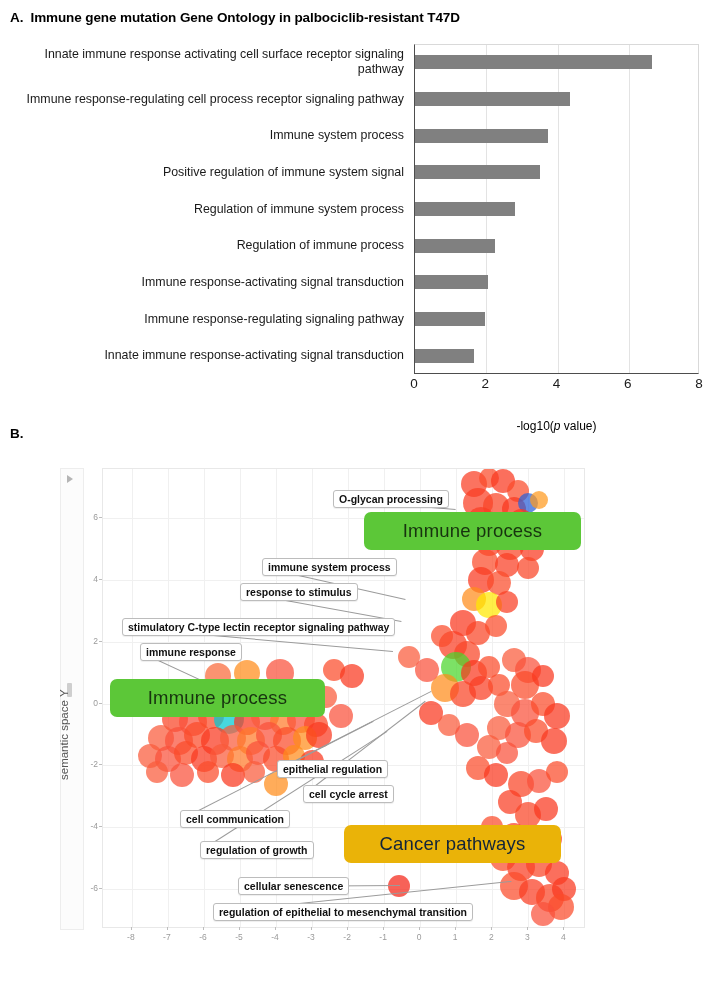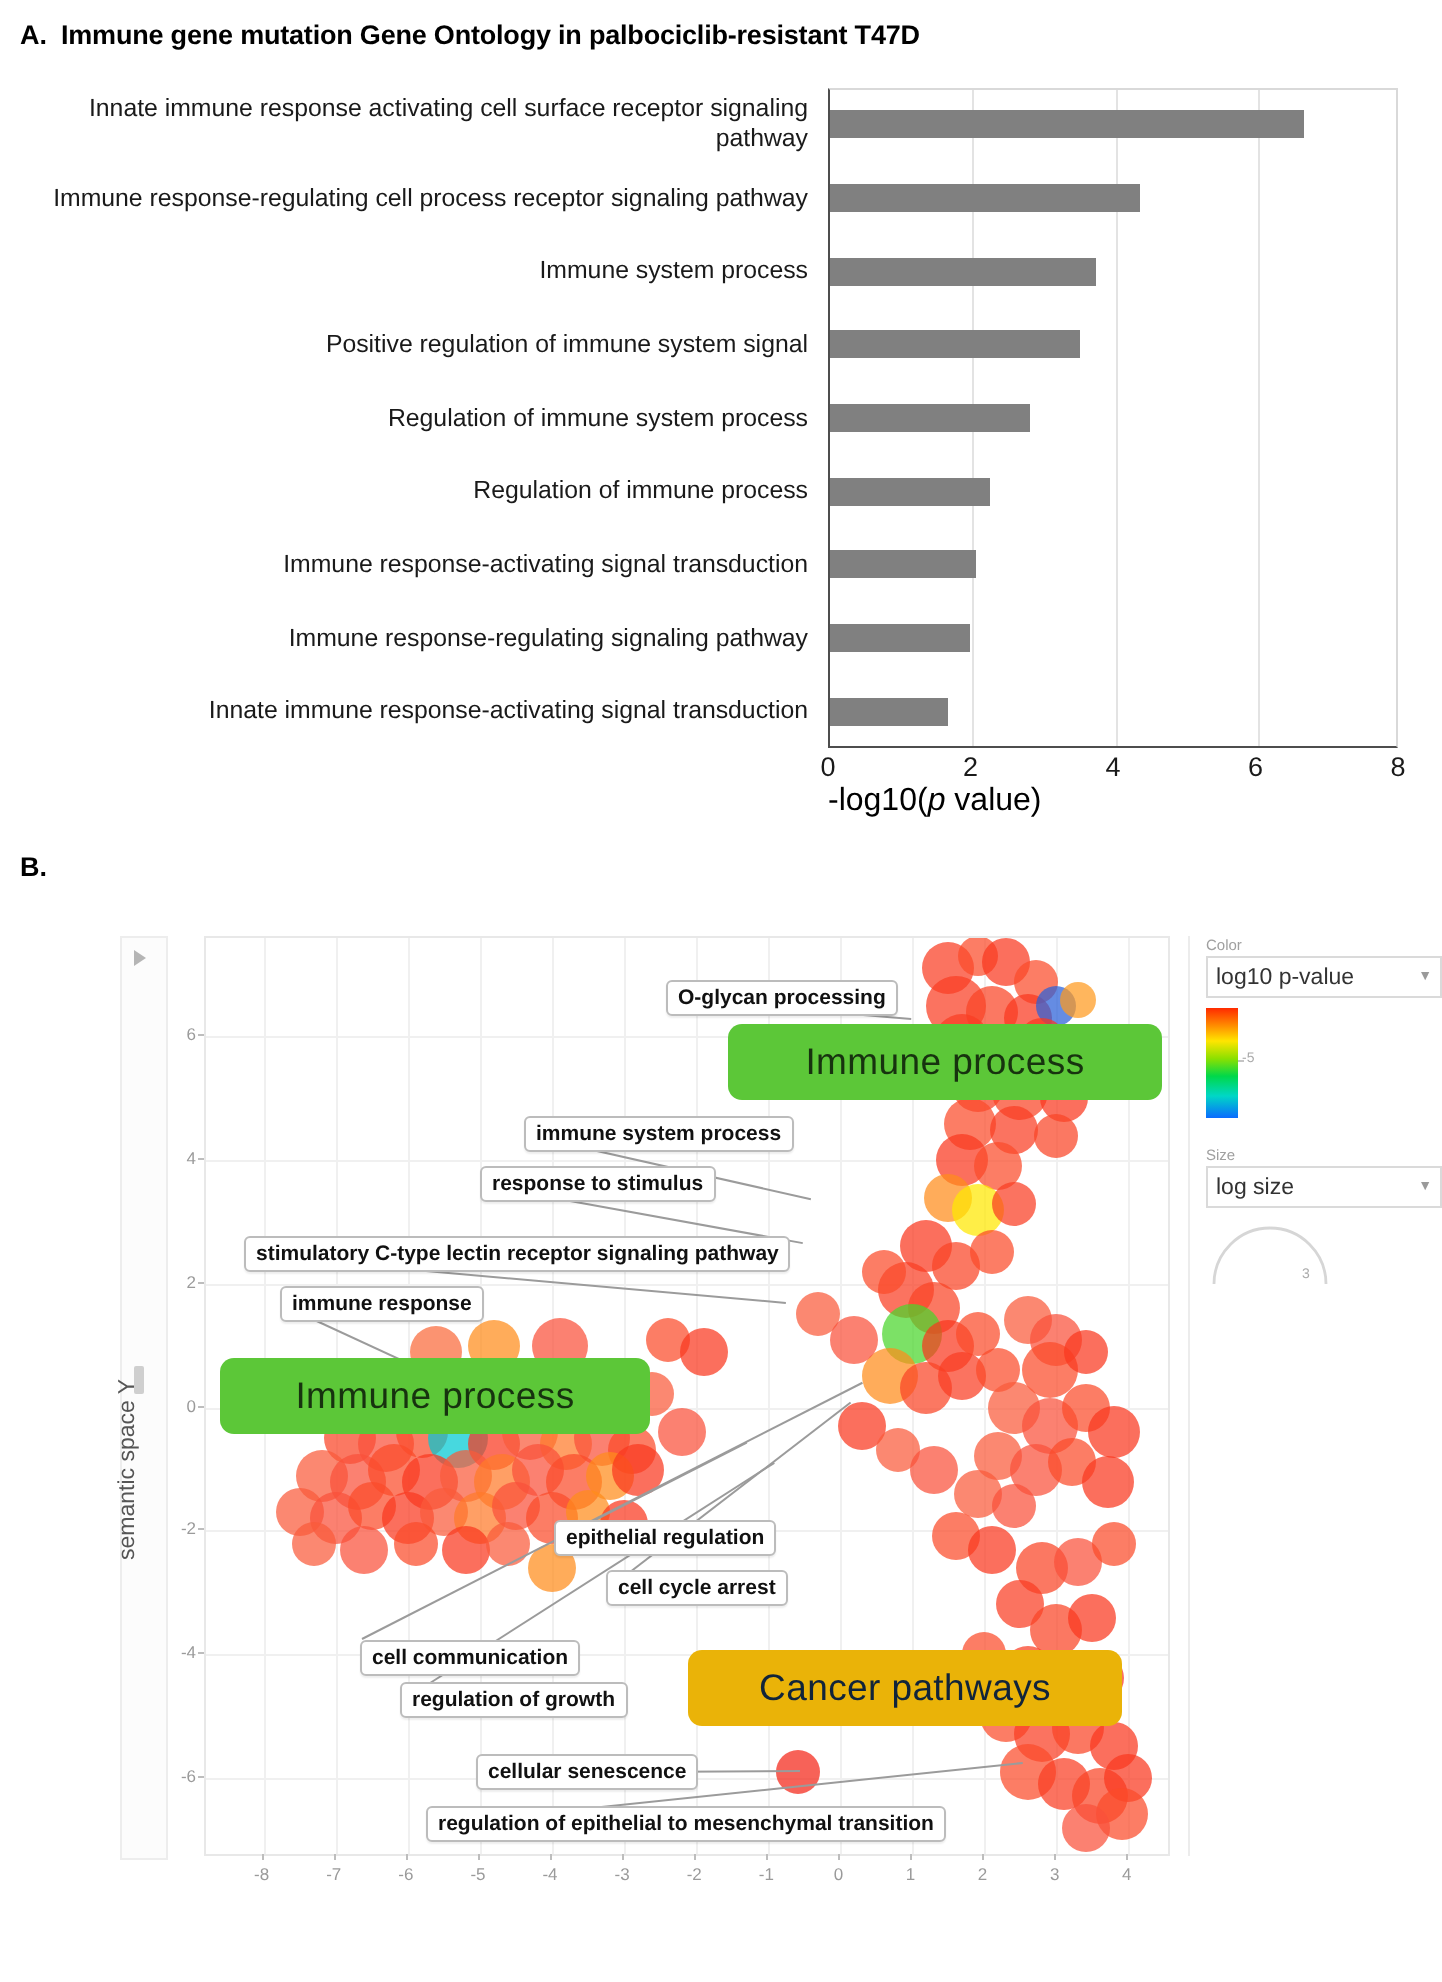--- a/index.html
+++ b/index.html
@@ -15,21 +15,21 @@
   #bar-plot{position:absolute;left:414px;top:0;width:285px;height:330px;
             border-left:1.3px solid #4d4d4d;border-right:1px solid #d9d9d9;
             border-top:1px solid #d9d9d9;border-bottom:1.3px solid #4d4d4d;box-sizing:border-box;}
   .vgrid{position:absolute;top:0;bottom:0;width:1px;background:#e3e3e3;}
   .bar-label{position:absolute;right:0;width:400px;text-align:right;
              font-size:12.4px;line-height:15px;color:#1a1a1a;padding-right:10px;box-sizing:border-box;}
   .bar{position:absolute;left:415px;height:14px;background:#808080;}
 
   #xaxis-ticks{position:absolute;left:0;top:376px;width:721px;height:18px;}
   .xtick{position:absolute;font-size:13.5px;color:#1a1a1a;transform:translateX(-50%);}
-  #xaxis-title-wrap{position:absolute;left:414px;width:285px;top:392px;text-align:left;font-size:16px;}
+  #xaxis-title-wrap{position:absolute;left:414px;width:285px;top:419px;text-align:center;font-size:12px;}
 
   
   #panel-b{position:absolute;left:0;top:424px;width:721px;height:567px;}
   #panel-b-letter{position:absolute;left:10px;top:2px;}
 
   #revigo{position:absolute;left:60px;top:26px;width:661px;height:540px;}
   #scroll-col{position:absolute;left:0;top:18px;width:22px;height:460px;border:1px solid #ededed;background:#fcfcfc;}
   #scroll-caret{position:absolute;left:6px;top:6px;width:0;height:0;border-left:6px solid #b5b5b5;border-top:4px solid transparent;border-bottom:4px solid transparent;}
   #scroll-thumb{position:absolute;left:6px;top:214px;width:5px;height:14px;background:#cfcfcf;border-radius:1px;}
 
@@ -345,48 +345,24 @@
         <div class="xtick-markb" style="left: 503.373px;"></div>
       </div>
     <div id="annot-layer">
         <div class="go-label" style="left: 273px; top: 40px;">O-glycan processing</div>
         <div class="go-label" style="left: 202px; top: 108px;">immune system process</div>
         <div class="go-label" style="left: 180px; top: 133px;">response to stimulus</div>
         <div class="go-label" style="left: 62px; top: 168px;">stimulatory C-type lectin receptor signaling pathway</div>
         <div class="go-label" style="left: 80px; top: 193px;">immune response</div>
         <div class="go-label" style="left: 217px; top: 310px;">epithelial regulation</div>
         <div class="go-label" style="left: 243px; top: 335px;">cell cycle arrest</div>
-        <div class="go-label" style="left: 120px; top: 360px; margin-top: 10px;">cell communication</div>
+        <div class="go-label" style="left: 120px; top: 360px;">cell communication</div>
         <div class="go-label" style="left: 140px; top: 391px;">regulation of growth</div>
         <div class="go-label" style="left: 178px; top: 427px;">cellular senescence</div>
         <div class="go-label" style="left: 153px; top: 453px;">regulation of epithelial to mesenchymal transition</div>
         <div class="highlight hl-green" style="left: 304px; top: 62px; width: 217px; height: 38px;">Immune process</div>
         <div class="highlight hl-green" style="left: 50px; top: 229px; width: 215px; height: 38px;">Immune process</div>
         <div class="highlight hl-blue" style="left: 284px; top: 375px; width: 217px; height: 38px;">Cancer pathways</div>
       </div>
 
 
-    <div id="legend">
-      <div class="leg-cap">Color</div>
-      <div class="leg-sel">
-        <span>log10 p-value</span>
-        <span class="caret">▼</span>
-      </div>
-      <div id="colorbar-wrap">
-        <div id="colorbar"></div>
-        <div id="cb-tickmark"></div>
-        <div id="cb-tick">-5</div>
-      </div>
-
-      <div class="leg-cap" style="margin-top:14px">Size</div>
-      <div class="leg-sel">
-        <span>log size</span>
-        <span class="caret">▼</span>
-      </div>
-      <div id="sizearc">
-        <svg width="70" height="34" aria-hidden="true">
-          <path d="M4 32 A28 28 0 0 1 60 32" fill="none" stroke="#d6d6d6" stroke-width="1.4"></path>
-        </svg>
-        <div id="sz-tick">3</div>
-      </div>
-    </div>
   </div>
 </div>
 
 </body></html>

